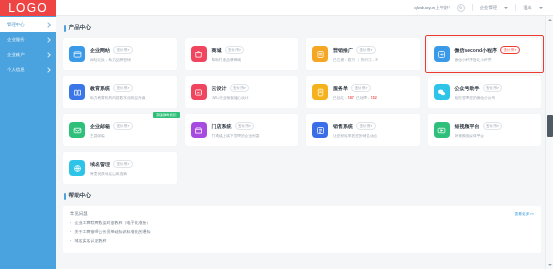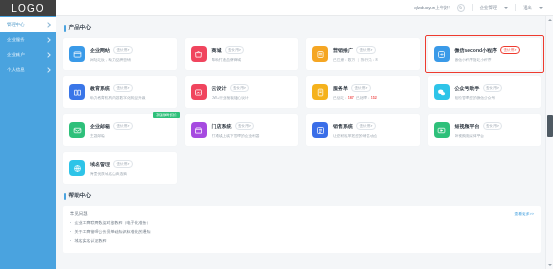--- a/index.html
+++ b/index.html
@@ -15,22 +15,22 @@
   .sidebar {
     width: 56px; height: 269px;
     background: #4aa3df;
     flex: 0 0 56px;
     display: flex; flex-direction: column;
   }
   .logo {
     height: 16px;
     display: flex; align-items: center; justify-content: center;
     color: #ffffff;
-    font-size: 10px; letter-spacing: 1.2px; font-weight: 400;
-    background: #404040;
+    font-size: 12px; letter-spacing: 1.2px; font-weight: 400;
+    background: #ef4444;
   }
   .nav { margin-top: 1px; }
   .nav-item {
     height: 15px;
     display: flex; align-items: center;
     padding: 0 4px 0 7px;
     color: #eaf5fd;
     font-size: 4.4px;
     position: relative;
   }

